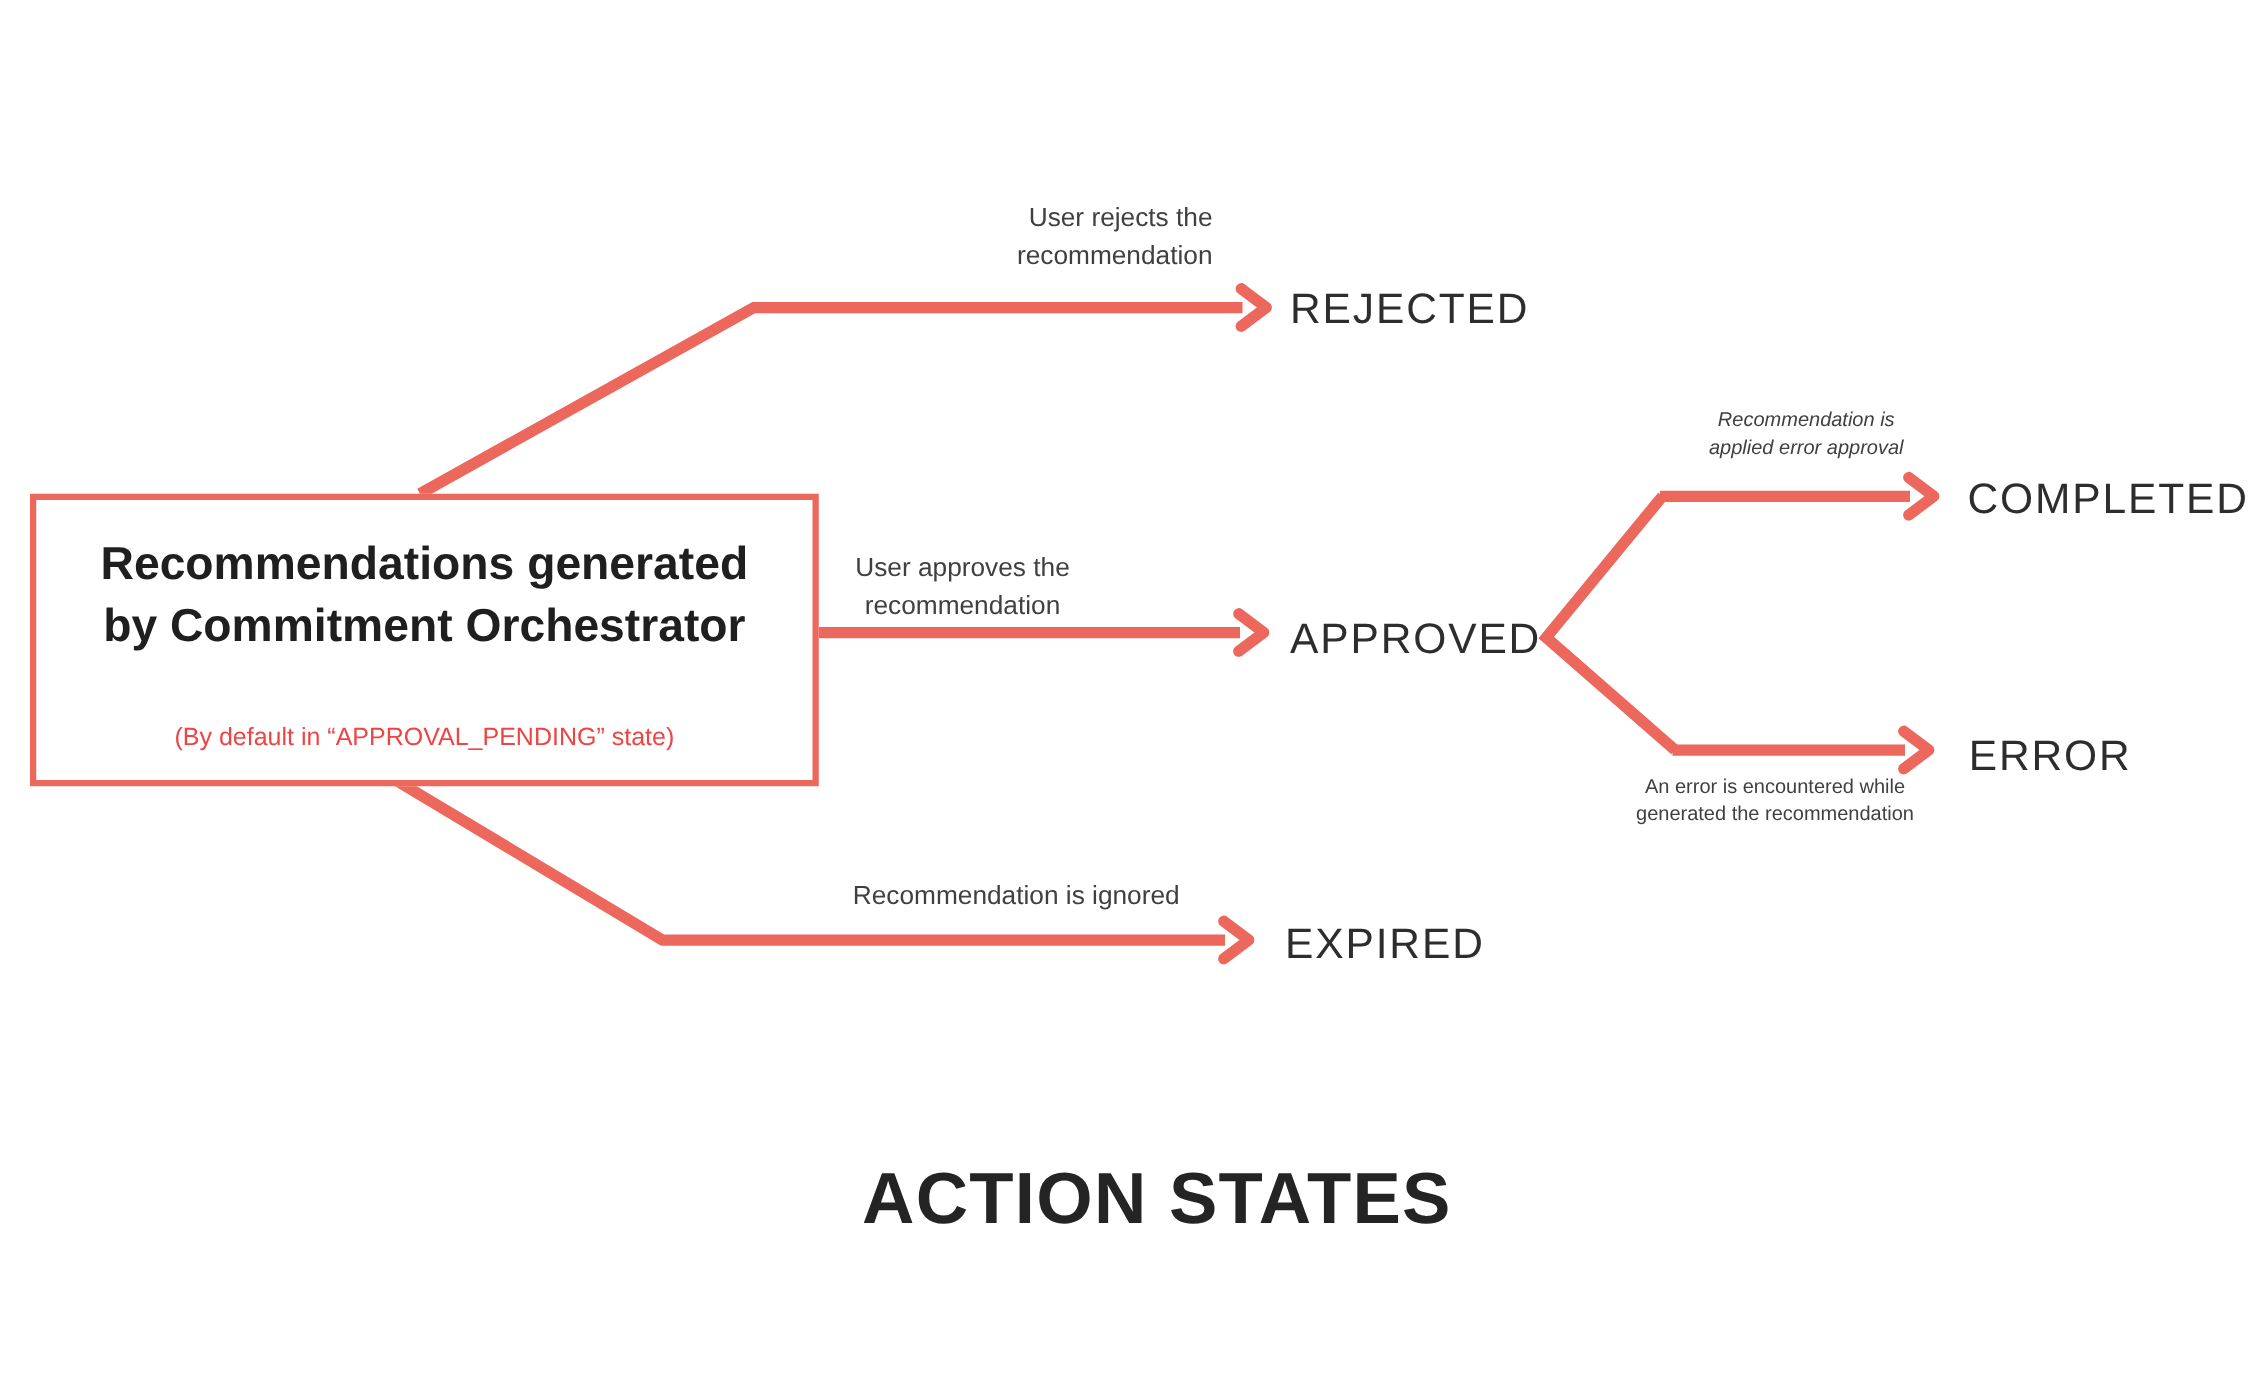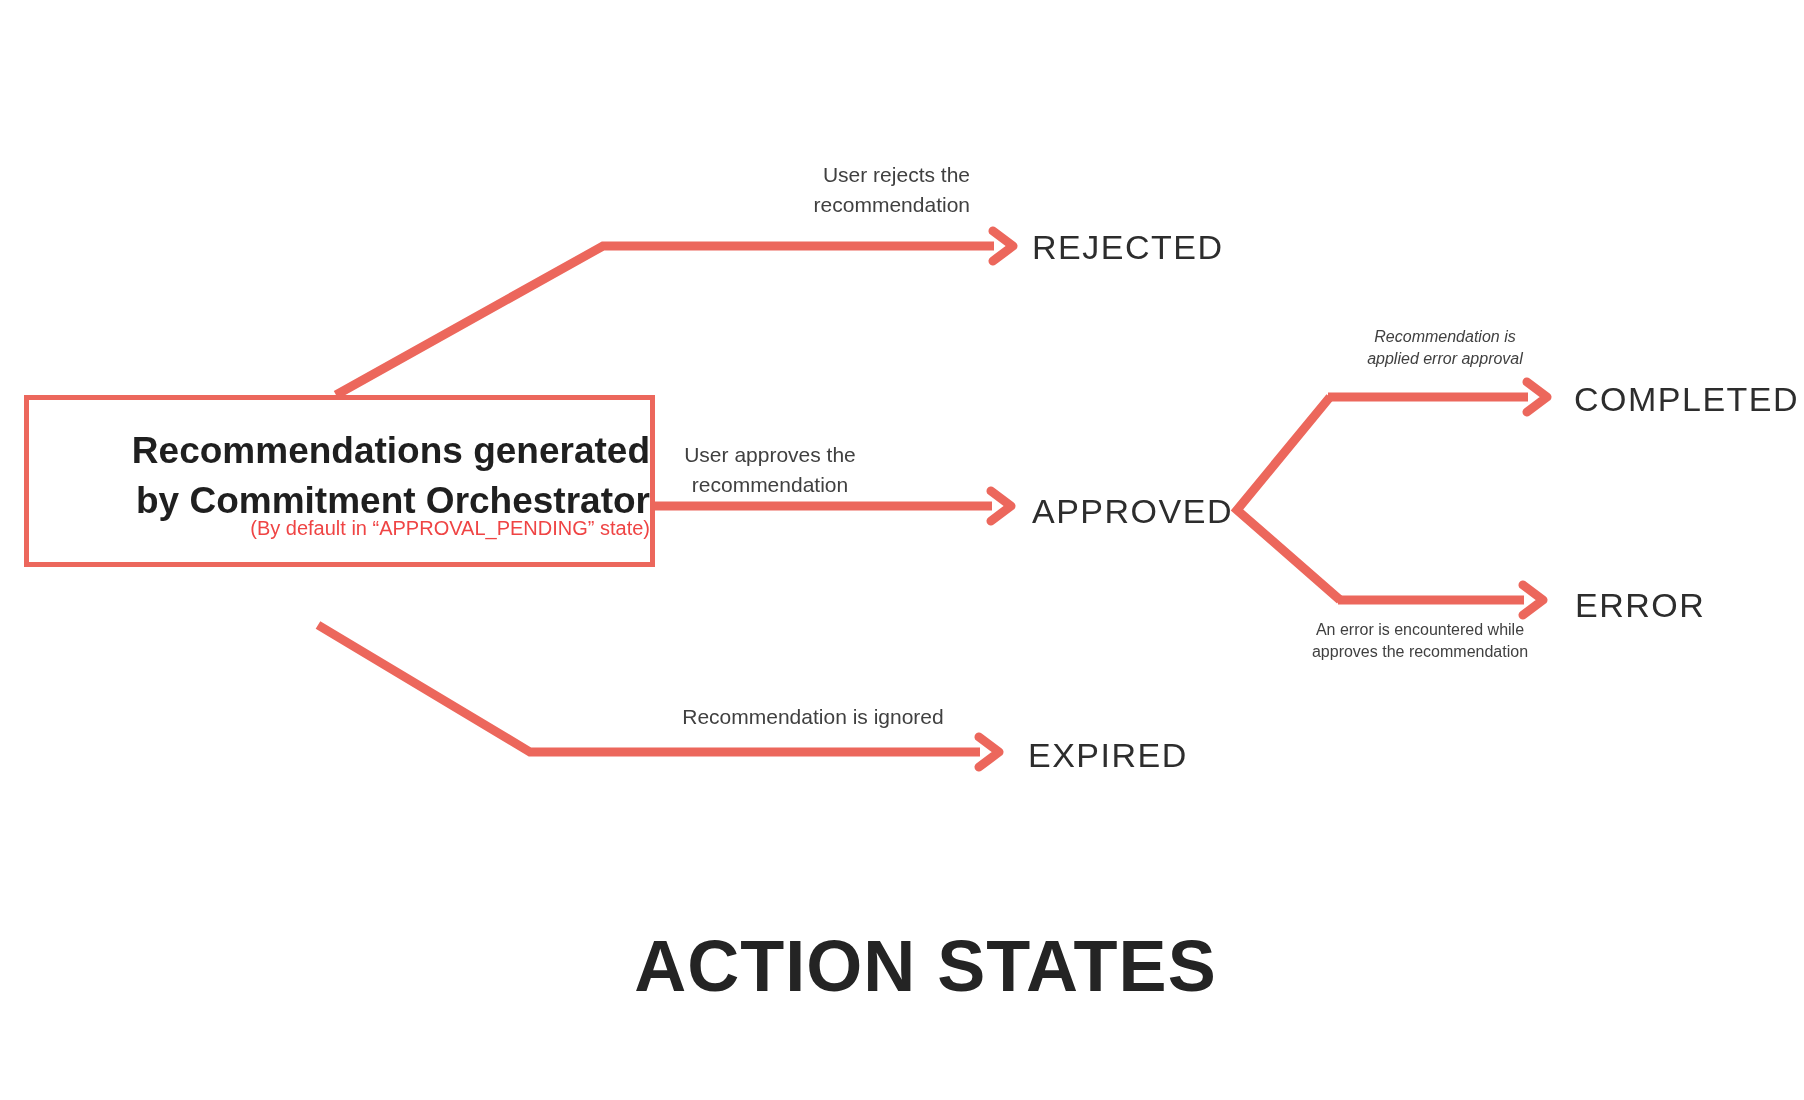--- a/index.html
+++ b/index.html
@@ -8,25 +8,25 @@
     width:1804px;height:1100px;
     background:#ffffff;
     font-family:"Liberation Sans", sans-serif;
     overflow:hidden;
   }
   #flow-svg{position:absolute;left:0;top:0;width:1804px;height:1100px;}
 
   .source-box{
     position:absolute;
     left:24px;top:395px;
-    width:631px;height:172px;
+    width:631px;height:234px;
     border:5px solid #ec675c;
     box-sizing:border-box;
     background:#ffffff;
-    text-align:right;
+    text-align:center;
   }
   .source-title{
     margin-top:26px;
     font-size:37px;
     font-weight:bold;
     line-height:50px;
     color:#1f1f1f;
     letter-spacing:0px;
   }
   .source-subtitle{
@@ -65,21 +65,21 @@
   #label-approved {left:570px;top:440px;width:400px;}
   #label-completed{left:1295px;top:326px;width:300px;font-style:italic;}
   #label-error    {left:1270px;top:619px;width:300px;}
   #label-expired  {left:613px;top:702px;width:400px;}
 
   .diagram-title{
     position:absolute;
     left:0;right:0;
     top:925px;
     text-align:center;
-    font-size:72px;
+    font-size:58px;
     font-weight:bold;
     letter-spacing:1px;
     color:#242424;
     padding-left:47px;
   }
 </style>
 </head>
 <body>
 
 <div id="canvas">
@@ -122,21 +122,21 @@
     <div>recommendation</div>
   </div>
 
   <div class="edge-label small" id="label-completed">
     <div>Recommendation is</div>
     <div>applied error approval</div>
   </div>
 
   <div class="edge-label small" id="label-error">
     <div>An error is encountered while</div>
-    <div>approves the recommendation</div>
+    <div>generated the recommendation</div>
   </div>
 
   <div class="edge-label big" id="label-expired">
     <div>Recommendation is ignored</div>
   </div>
 
   <div class="state-label" id="state-rejected">REJECTED</div>
   <div class="state-label" id="state-approved">APPROVED</div>
   <div class="state-label" id="state-completed">COMPLETED</div>
   <div class="state-label" id="state-error">ERROR</div>

